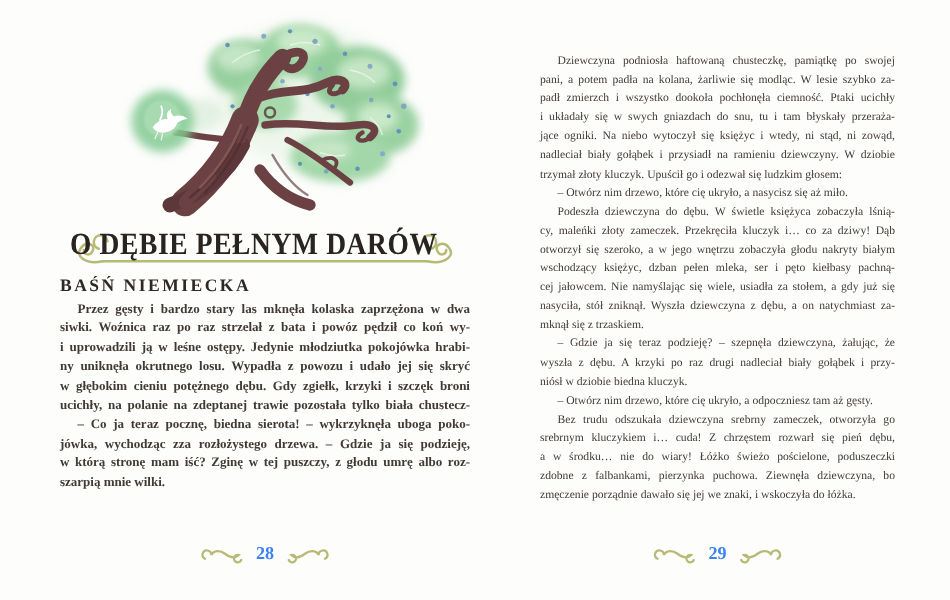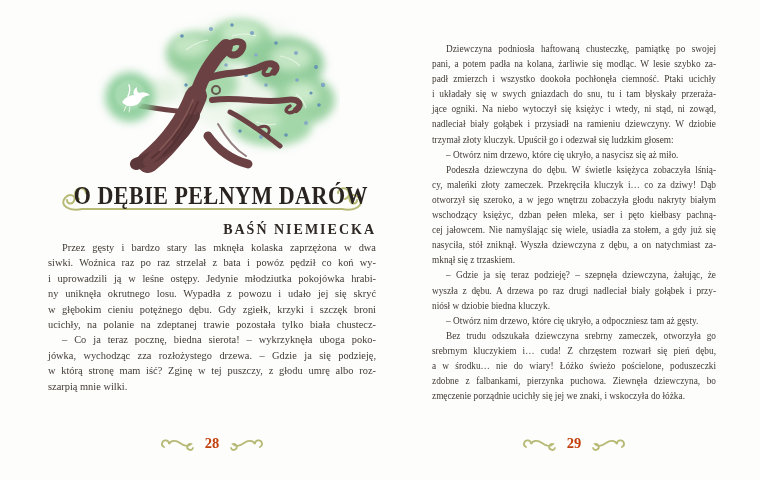--- a/index.html
+++ b/index.html
@@ -9,47 +9,47 @@
     font-family:"Liberation Serif","DejaVu Serif",serif;
   }
   .page{position:absolute;top:0;height:480px;}
   .page-left{left:48px;width:328px;}
   .page-right{left:432px;width:284px;}
 
   
   .illustration{position:absolute;left:42px;top:4px;width:250px;height:176px;}
 
   
-  .title-block{position:absolute;left:0;top:180px;width:100%;text-align:right;}
+  .title-block{position:absolute;left:0;top:180px;width:100%;text-align:left;}
   .title-row{position:relative;width:312px;margin:0 auto;height:38px;}
   .title-ornament{position:absolute;left:0;top:0;width:312px;height:38px;}
   .story-title{
     position:relative;z-index:2;margin:0;padding-top:1px;
     font-size:22px;font-weight:bold;color:#29241f;letter-spacing:.5px;
     transform:scaleY(1.12);transform-origin:top center;white-space:nowrap;
   }
   .story-subtitle{
     margin-top:4px;font-size:14px;font-weight:bold;color:#2e2925;letter-spacing:2px;
   }
 
   
   .body-text{position:absolute;color:#413a34;}
-  .page-left .body-text{top:240px;left:0;width:328px;font-size:10.4px;line-height:15.4px;}
+  .page-left .body-text{top:240px;left:0;width:328px;font-size:10.4px;line-height:15.4px;font-weight:bold;}
   .page-right .body-text{top:42px;left:0;width:284px;font-size:9.3px;line-height:15.1px;font-family:Liberation Serif, serif;}
   .para{margin:0;}
   .ln{text-align:justify;text-align-last:justify;}
   .ln.last{text-align-last:left;}
   .ln.first{text-indent:14px;}
 
   
   .footer{
     position:absolute;left:0;top:435px;width:100%;
     display:flex;align-items:center;justify-content:center;gap:9px;
   }
-  .page-num{font-size:14.5px;font-weight:bold;color:#c2410c;}
+  .page-num{font-size:14.5px;font-weight:bold;color:#3b82f6;}
   .footer-flourish{width:36px;height:16px;}
   .mirror{transform:scaleX(-1);}
 </style>
 </head>
 <body>
 
 <div class="spread">
 
   <div class="page page-left">
 
@@ -221,32 +221,32 @@
           <div class="ln first">Podeszła dziewczyna do dębu. W świetle księżyca zobaczyła lśnią-</div>
           <div class="ln">cy, maleńki złoty zameczek. Przekręciła kluczyk i… co za dziwy! Dąb</div>
           <div class="ln">otworzył się szeroko, a w jego wnętrzu zobaczyła głodu nakryty białym</div>
           <div class="ln">wschodzący księżyc, dzban pełen mleka, ser i pęto kiełbasy pachną-</div>
           <div class="ln">cej jałowcem. Nie namyślając się wiele, usiadła za stołem, a gdy już się</div>
           <div class="ln">nasyciła, stół zniknął. Wyszła dziewczyna z dębu, a on natychmiast za-</div>
           <div class="ln last">mknął się z trzaskiem.</div>
         </div>
         <div class="para">
           <div class="ln first">– Gdzie ja się teraz podzieję? – szepnęła dziewczyna, żałując, że</div>
-          <div class="ln">wyszła z dębu. A drzewa po raz drugi nadleciał biały gołąbek i przy-</div>
+          <div class="ln">wyszła z dębu. A krzyki po raz drugi nadleciał biały gołąbek i przy-</div>
           <div class="ln last">niósł w dziobie biedna kluczyk.</div>
         </div>
         <div class="para">
           <div class="ln first last">– Otwórz nim drzewo, które cię ukryło, a odpoczniesz tam aż gęsty.</div>
         </div>
         <div class="para">
           <div class="ln first">Bez trudu odszukała dziewczyna srebrny zameczek, otworzyła go</div>
           <div class="ln">srebrnym kluczykiem i… cuda! Z chrzęstem rozwarł się pień dębu,</div>
           <div class="ln">a w środku… nie do wiary! Łóżko świeżo pościelone, poduszeczki</div>
           <div class="ln">zdobne z falbankami, pierzynka puchowa. Ziewnęła dziewczyna, bo</div>
-          <div class="ln last">zmęczenie porządnie ucichły się jej we znaki, i wskoczyła do łóżka.</div>
+          <div class="ln last">zmęczenie porządnie dawało się jej we znaki, i wskoczyła do łóżka.</div>
         </div>
       </div>
 
     <div class="footer">
       <svg class="footer-flourish" viewBox="0 0 36 16">
         <path d="M4,11 a3.5,3.5 0 1 1 5,-3 C11,4 16,4 20,7 C24,10 28,11 31,8 a3,3 0 1 0 2,4" stroke="#b6ba74" stroke-width="1.8" fill="none" stroke-linecap="round"></path>
       </svg>
       <span class="page-num">29</span>
       <svg class="footer-flourish mirror" viewBox="0 0 36 16">
         <path d="M4,11 a3.5,3.5 0 1 1 5,-3 C11,4 16,4 20,7 C24,10 28,11 31,8 a3,3 0 1 0 2,4" stroke="#b6ba74" stroke-width="1.8" fill="none" stroke-linecap="round"></path>

